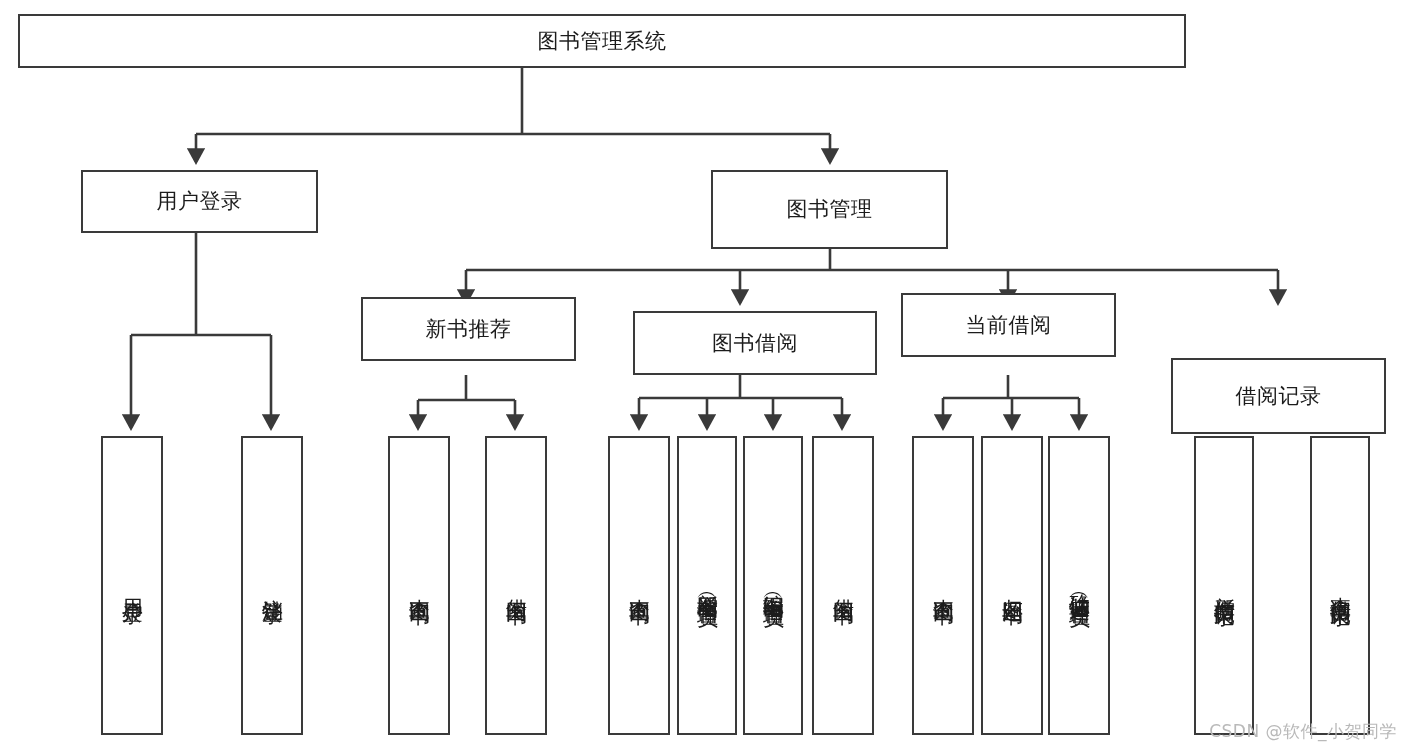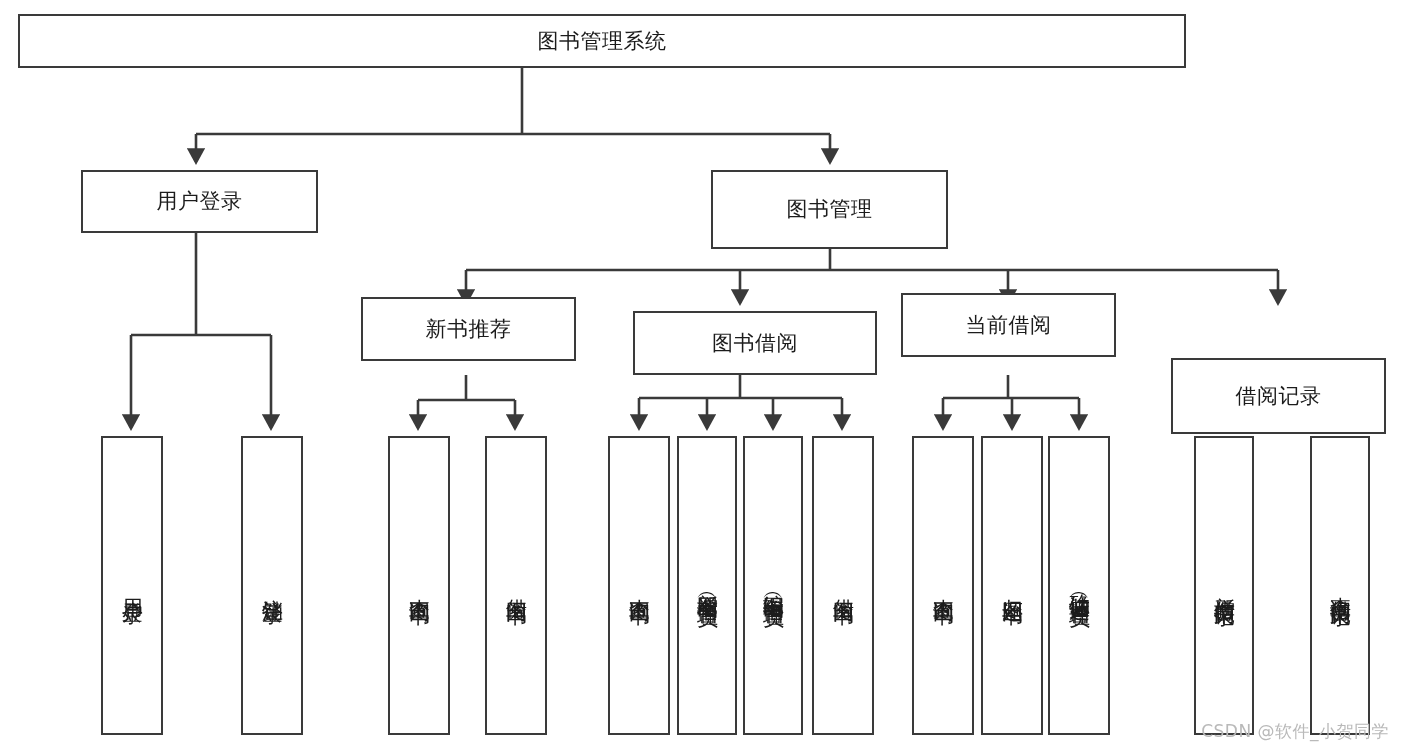--- a/index.html
+++ b/index.html
@@ -53,21 +53,21 @@
   .node-label {
     display: block;
     white-space: nowrap;
   }
   .node.vertical .node-label {
     writing-mode: vertical-rl;
     text-orientation: upright;
   }
   #watermark {
     position: absolute;
-    right: 16px;
+    right: 8px;
     bottom: 4px;
     font-size: 17px;
     color: #b9b9b9;
     letter-spacing: 0.5px;
     white-space: nowrap;
     user-select: none;
     text-align: right;
   }
 </style>
 </head>

